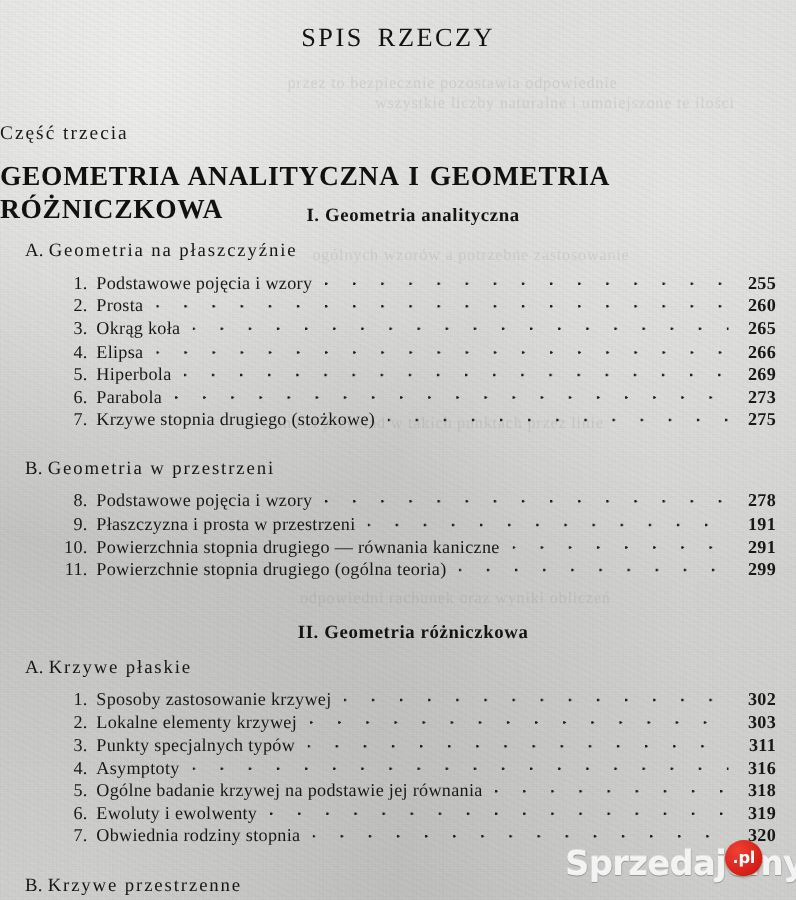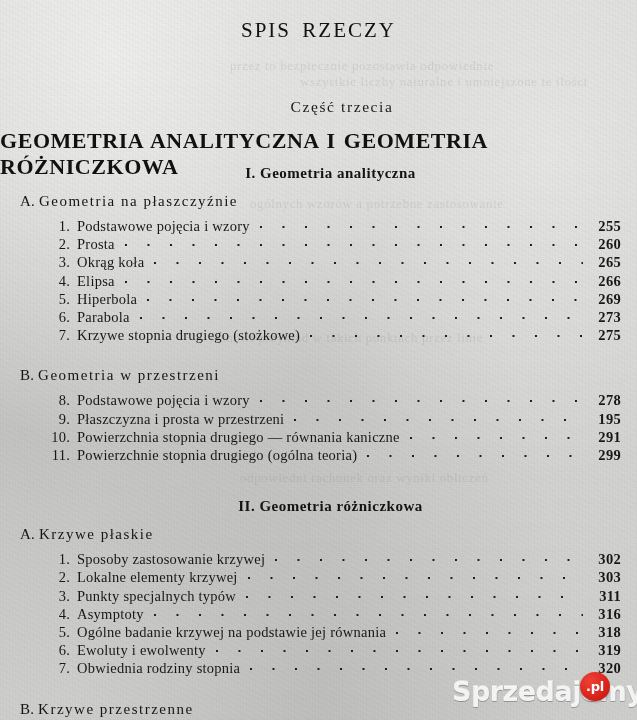--- a/index.html
+++ b/index.html
@@ -57,25 +57,23 @@
     left: 0; right: 0;
     text-align: center;
     font-size: 21px;
     letter-spacing: 2.0px;
     word-spacing: 4px;
     color: #121212;
   }
   .part-label {
     position: absolute;
     left: 0; right: 0;
-    text-align: center;
     font-size: 15.5px;
     letter-spacing: 1.6px;
     color: #1a1a1a;
-    padding-left: 47px;
   }
   .part-title {
     position: absolute;
     left: 0; right: 0;
     text-align: left;
     font-size: 22px;
     font-weight: bold;
     letter-spacing: 0.55px;
     word-spacing: 2px;
     color: #111;
@@ -263,21 +261,21 @@
       <div class="entry" style="top: 391px;">
         <span class="num">8.</span>
         <span class="label">Podstawowe pojęcia i wzory</span>
         <span class="leader"></span>
         <span class="page">278</span>
       </div>
       <div class="entry" style="top: 410px;">
         <span class="num">9.</span>
         <span class="label">Płaszczyzna i prosta w przestrzeni</span>
         <span class="leader"></span>
-        <span class="page">195</span>
+        <span class="page">191</span>
       </div>
       <div class="entry" style="top: 428px;">
         <span class="num">10.</span>
         <span class="label">Powierzchnia stopnia drugiego — równania kaniczne</span>
         <span class="leader"></span>
         <span class="page">291</span>
       </div>
       <div class="entry" style="top: 446px;">
         <span class="num">11.</span>
         <span class="label">Powierzchnie stopnia drugiego (ogólna teoria)</span>

